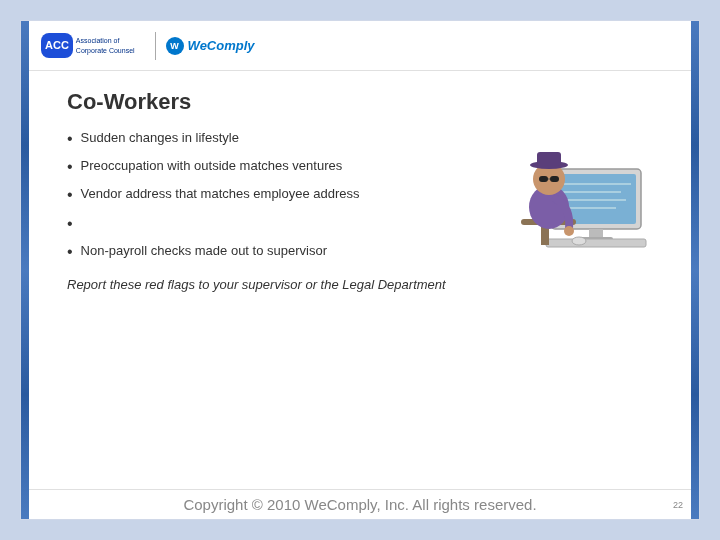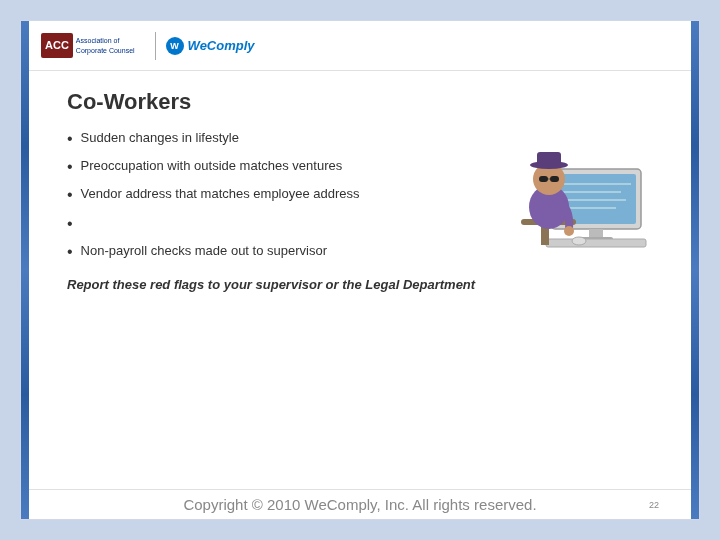--- a/index.html
+++ b/index.html
@@ -60,26 +60,26 @@
       height: 50px;
     }
 
     .logo-acc {
       display: flex;
       align-items: center;
       margin-right: 10px;
     }
 
     .logo-acc-box {
-      background: #7f1d1d;
+      background: #1d4ed8;
       color: white;
       font-size: 11px;
       font-weight: bold;
       padding: 6px 4px;
-      border-radius: 2px;
+      border-radius: 8px;
       line-height: 1.2;
     }
 
     .logo-acc-text {
       font-size: 7px;
       color: #003087;
       margin-left: 3px;
       line-height: 1.3;
     }
 
@@ -160,21 +160,20 @@
       font-size: 16px;
       line-height: 1.2;
       flex-shrink: 0;
     }
 
     .report-text {
       font-size: 13px;
       color: #333;
       font-style: italic;
       margin-top: 6px;
-      font-weight: bold;
     }
 
     
     .illustration {
       position: absolute;
       top: 18px;
       right: 20px;
       width: 180px;
       height: 160px;
     }
@@ -196,21 +195,21 @@
     }
 
     .footer-copyright {
       font-size: 15px;
       color: #888;
       text-align: center;
     }
 
     .footer-page {
       position: absolute;
-      right: 32px;
+      right: 8px;
       font-size: 9px;
       color: #888;
     }
   </style>
 </head>
 <body>
 
 <div class="slide-container">
   <div class="left-bar"></div>
   <div class="right-bar"></div>

